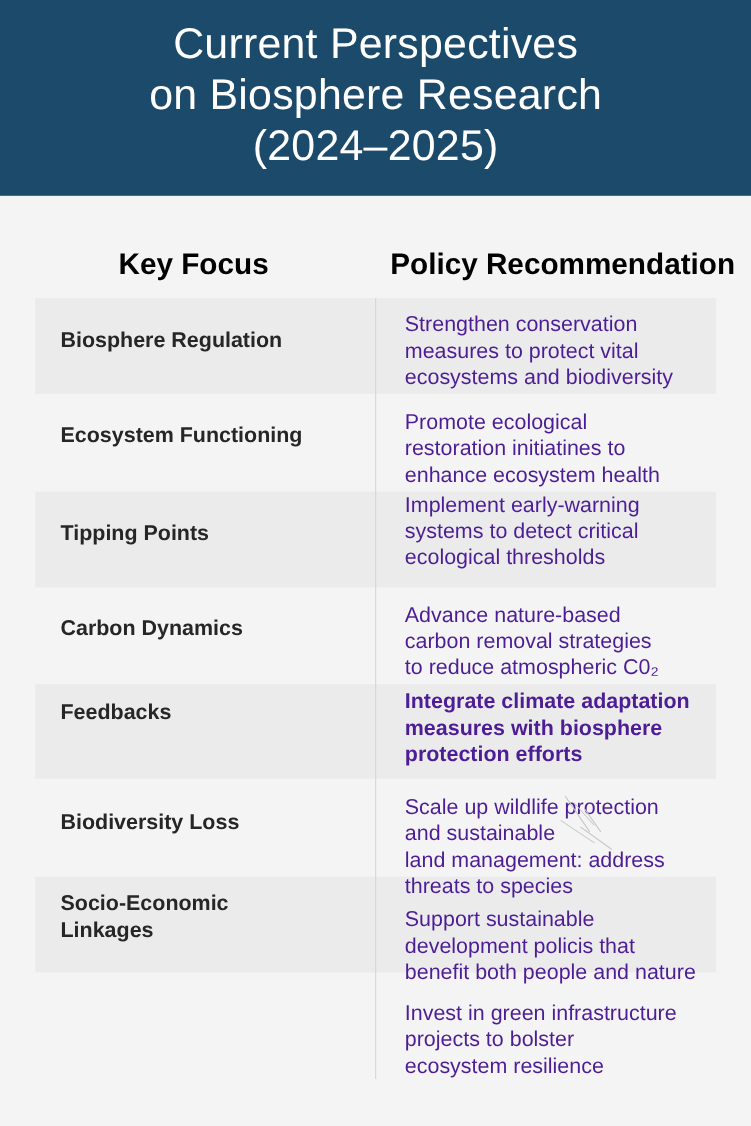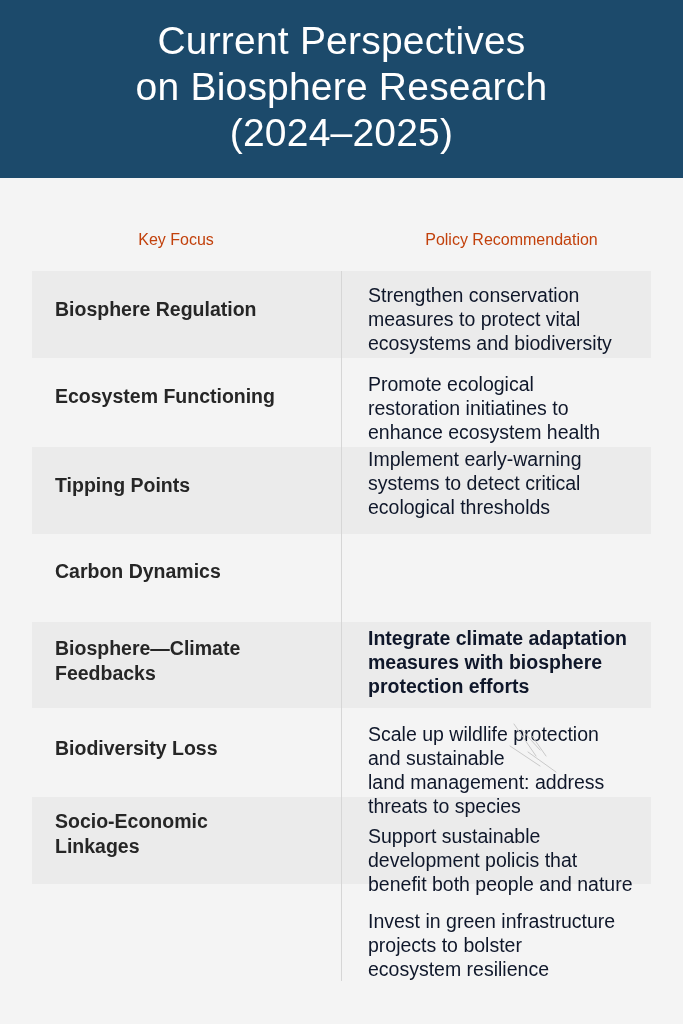--- a/index.html
+++ b/index.html
@@ -21,41 +21,41 @@
       font-size: 39px;
       line-height: 46px;
       font-weight: 400;
       text-align: center;
       letter-spacing: 0.2px;
       margin-top: -4px;
     }
     .header-title span { display: block; }
     .col-head {
       position: absolute; top: 226px;
-      font-size: 16px; font-weight: 400; color: #c2410c;
+      font-size: 27px; font-weight: 700; color: #000000;
       line-height: 28px;
     }
     .col-head.left { left: 0; width: 352px; text-align: center; }
     .col-head.right { left: 352px; width: 331px; text-align: center; padding-right: 12px; }
     .row {
       position: absolute; left: 32px; width: 619px;
     }
     .row.shaded { background: #ebebeb; }
     .divider {
       position: absolute; left: 341px; top: 271px; width: 1px; height: 710px;
       background: #d6d6d6;
     }
     .cell-focus {
       position: absolute; left: 55px;
       font-size: 19.5px; font-weight: 700; color: #262626;
       line-height: 25px;
     }
     .cell-policy {
       position: absolute; left: 368px;
-      font-size: 19.5px; font-weight: 400; color: #0f172a;
+      font-size: 19.5px; font-weight: 400; color: #4c1d95;
       line-height: 24px;
       white-space: nowrap;
     }
     .cell-policy span { display: block; }
     .cell-focus span { display: block; }
     .scratch { position: absolute; left: 500px; top: 722px; width: 70px; height: 60px; pointer-events: none; }
   </style>
 </head>
 <body>
 
@@ -102,23 +102,27 @@
   </div>
   <div class="cell-policy" style="top:447px;">
     <span>Implement early-warning</span>
     <span>systems to detect critical</span>
     <span>ecological thresholds</span>
   </div>
 
   <div class="cell-focus" style="top:559px;">
     <span>Carbon Dynamics</span>
   </div>
+  <div class="cell-policy" style="top:547px;">
+    <span>Advance nature-based</span>
+    <span>carbon removal strategies</span>
+    <span>to reduce atmospheric C0₂</span>
+  </div>
 
   <div class="cell-focus" style="top:636px;">
-    <span>Biosphere—Climate</span>
     <span>Feedbacks</span>
   </div>
   <div class="cell-policy" style="top:626px;font-weight:bold;">
     <span>Integrate climate adaptation</span>
     <span>measures with biosphere</span>
     <span>protection efforts</span>
   </div>
 
   <div class="cell-focus" style="top:736px;">
     <span>Biodiversity Loss</span>

